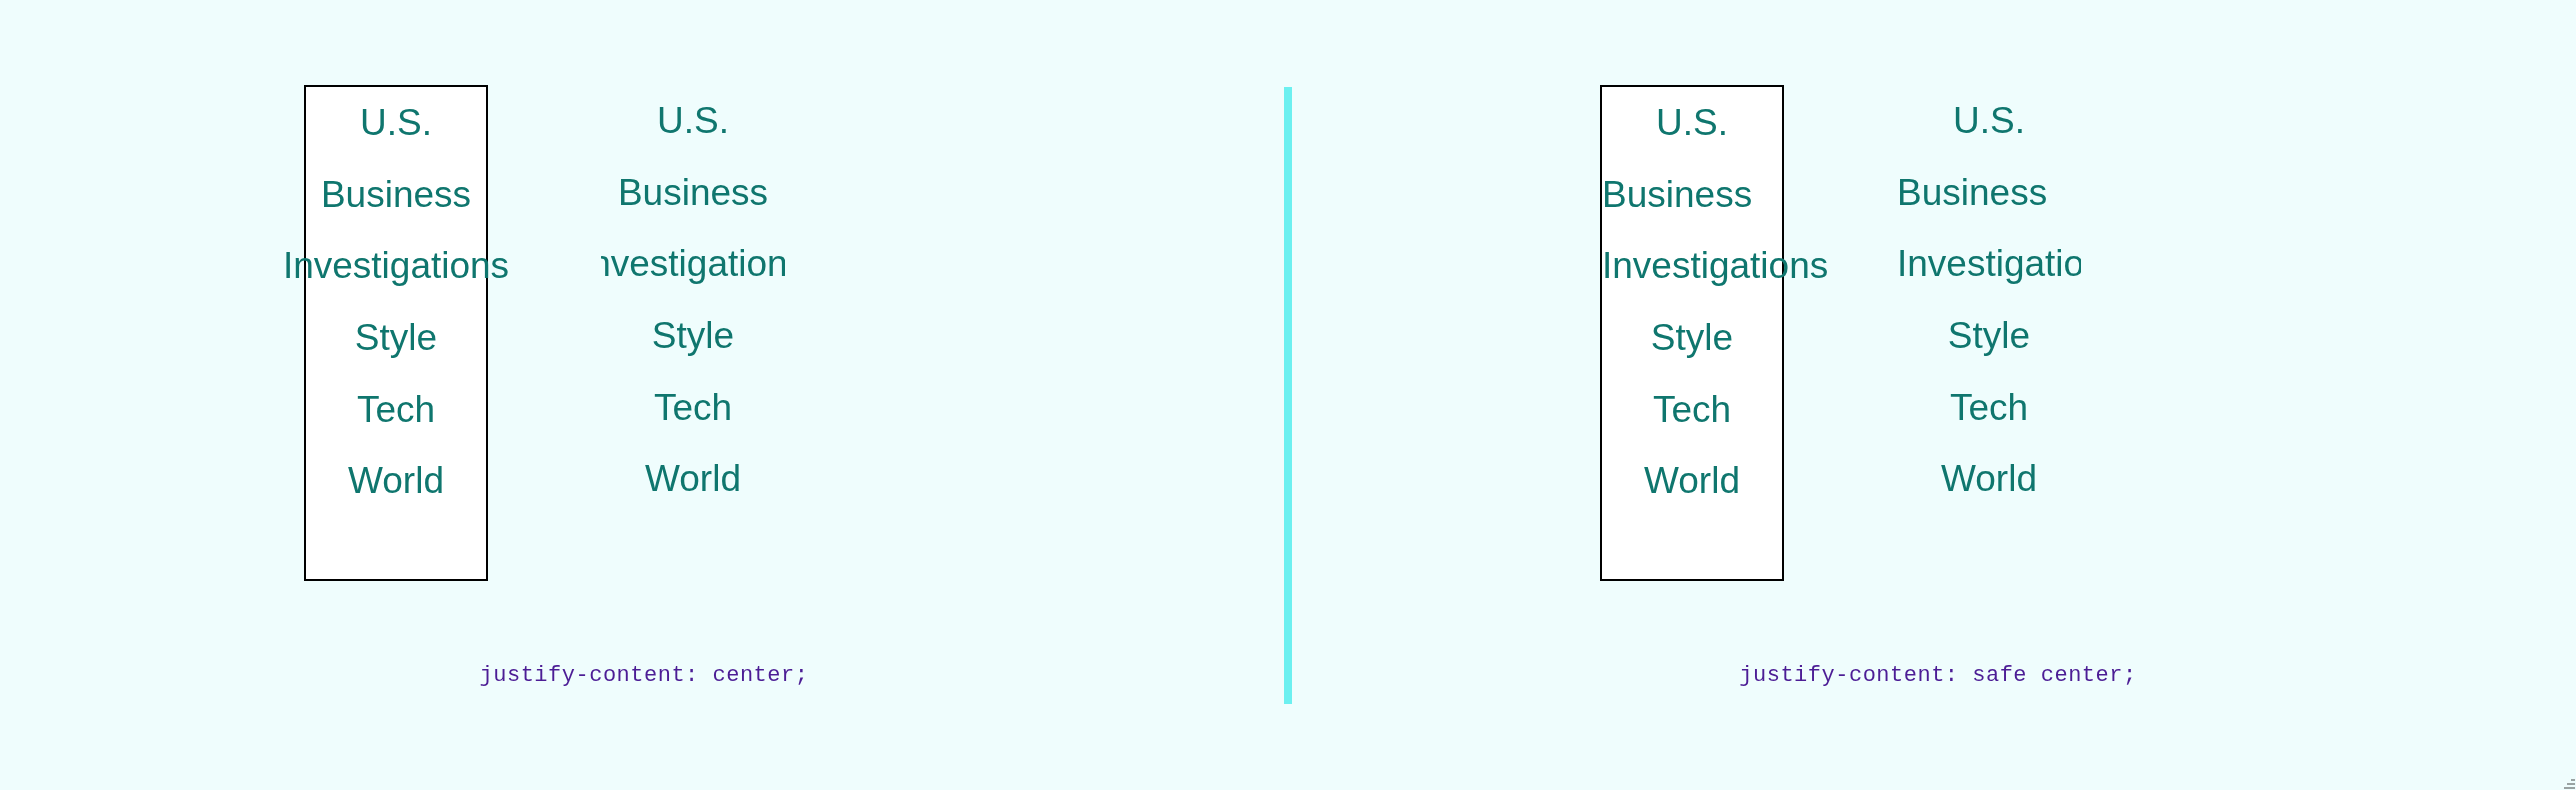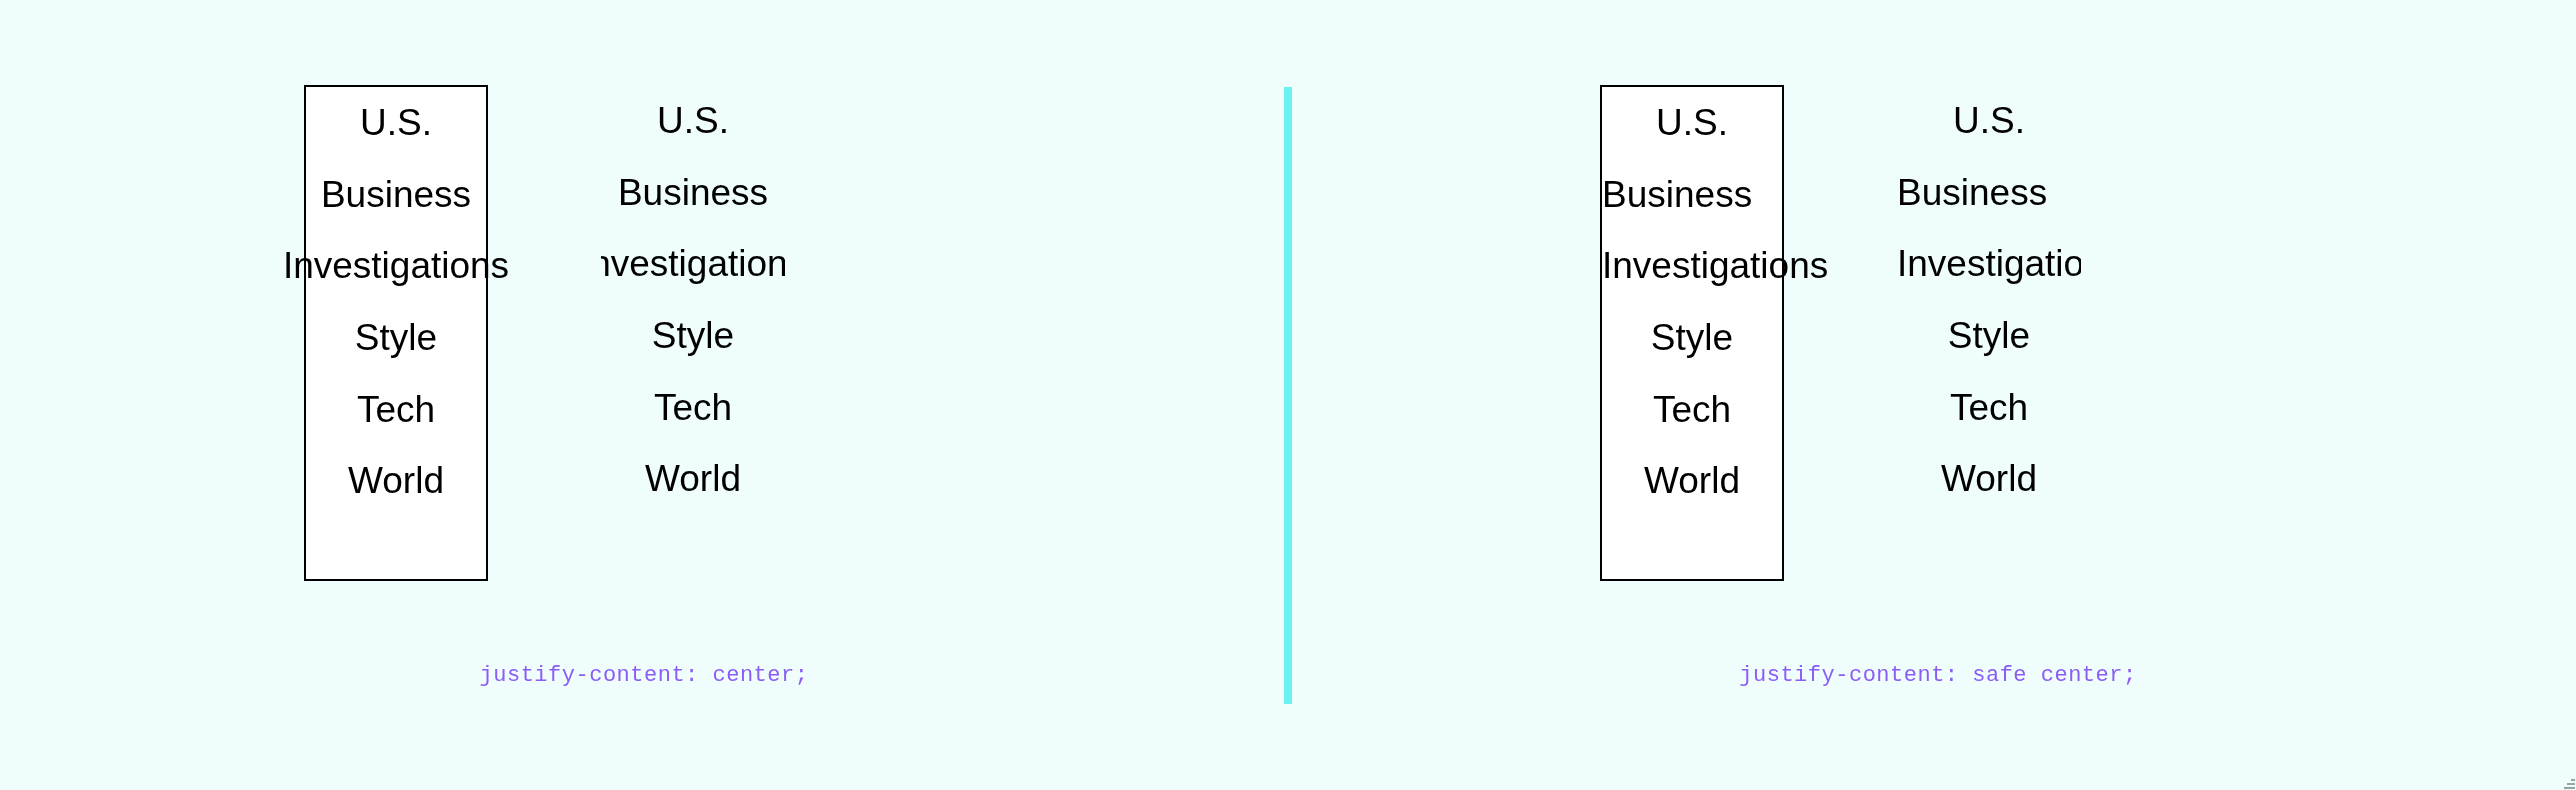--- a/index.html
+++ b/index.html
@@ -67,21 +67,21 @@
   .half.right .col.clipped { left: 609px; }
 
   
   .flex-list {
     display: flex;
     flex-direction: column;
     height: 100%;
     width: 100%;
     font-size: 37px;
     line-height: 1;
-    color: #000000;
+    color: #0f766e;
   }
   .flex-list .item {
     flex: 0 0 auto;
     white-space: nowrap;
     padding: 17.3px 0;
     text-align: center;
   }
 
   
   .mode-center .item {
@@ -114,21 +114,21 @@
 
   
   .caption {
     position: absolute;
     top: 663px;
     width: 100%;
     text-align: center;
     font-family: "Liberation Mono", "DejaVu Sans Mono", monospace;
     font-size: 22px;
     letter-spacing: 0.5px;
-    color: #8b5cf6;
+    color: #4c1d95;
   }
   .half.left .caption  { left: 0; }
   .half.right .caption { left: 6px; }
 
   
   .divider {
     position: absolute;
     left: 1284px;
     top: 87px;
     width: 7.7px;

